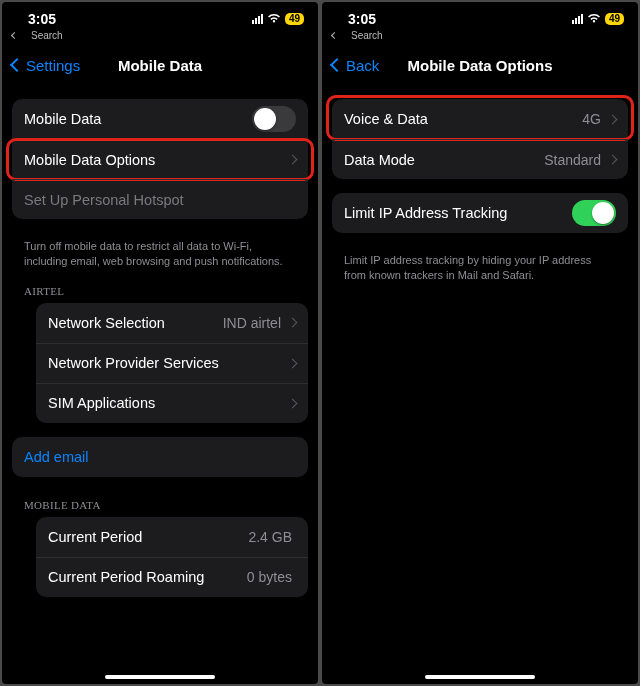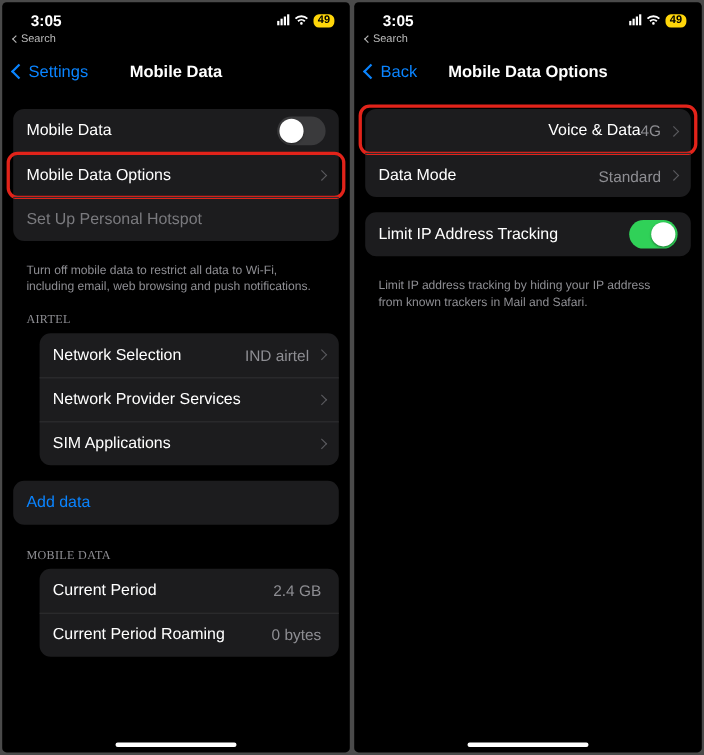--- a/index.html
+++ b/index.html
@@ -27,21 +27,21 @@
   
   .status-bar {
     height: 28px;
     display: flex;
     align-items: center;
     justify-content: space-between;
     padding: 6px 14px 0 26px;
     font-size: 14px;
     font-weight: 600;
   }
-  .status-right { display: flex; align-items: flex-start; gap: 4px; }
+  .status-right { display: flex; align-items: center; gap: 4px; }
   .battery-pill {
     background: #ffd60a;
     color: #000;
     border-radius: 5px;
     font-size: 10px;
     font-weight: 700;
     padding: 1px 4px;
     line-height: 1;
   }
   .sig-bars { display:inline-flex; align-items:flex-end; gap:1px; }
@@ -50,21 +50,21 @@
   .sig-bars span:nth-child(2){height:6px;}
   .sig-bars span:nth-child(3){height:8px;}
   .sig-bars span:nth-child(4){height:10px;}
   .wifi-glyph { font-size:12px; line-height:1; }
   .breadcrumb {
     padding: 0 10px 4px 10px;
     font-size: 10px;
     color: #bbb;
     display: flex;
     align-items: center;
-    gap: 2px;
+    gap: 14px;
   }
   
   .nav {
     height: 40px;
     display: flex;
     align-items: center;
     padding: 0 10px;
     position: relative;
   }
   .nav-back {
@@ -247,21 +247,21 @@
         <span class="chevron"></span>
       </div>
       <div class="row">
         <span class="row-label">SIM Applications</span>
         <span class="chevron"></span>
       </div>
     </div>
 
     <div class="group">
       <div class="row link-row">
-        <span class="row-label">Add data</span>
+        <span class="row-label">Add email</span>
       </div>
     </div>
 
     <div class="header-text">MOBILE DATA</div>
     <div class="group after-header">
       <div class="row">
         <span class="row-label">Current Period</span>
         <span class="row-value">2.4 GB</span>
       </div>
       <div class="row">
@@ -298,21 +298,21 @@
   <div class="nav">
     <div class="nav-back">
       <span class="chevron-back"></span>
       <span>Back</span>
     </div>
     <div class="nav-title">Mobile Data Options</div>
   </div>
 
   <div class="content">
     <div class="group" style="position:relative;">
-      <div class="row" style="position:relative;text-align:right;">
+      <div class="row" style="position:relative;">
         <span class="row-label">Voice &amp; Data</span>
         <span class="row-value">4G</span>
         <span class="chevron"></span>
         <span class="highlight" style="left:-6px;right:-6px;top:-4px;bottom:-2px;"></span>
       </div>
       <div class="row">
         <span class="row-label">Data Mode</span>
         <span class="row-value">Standard</span>
         <span class="chevron"></span>
       </div>

